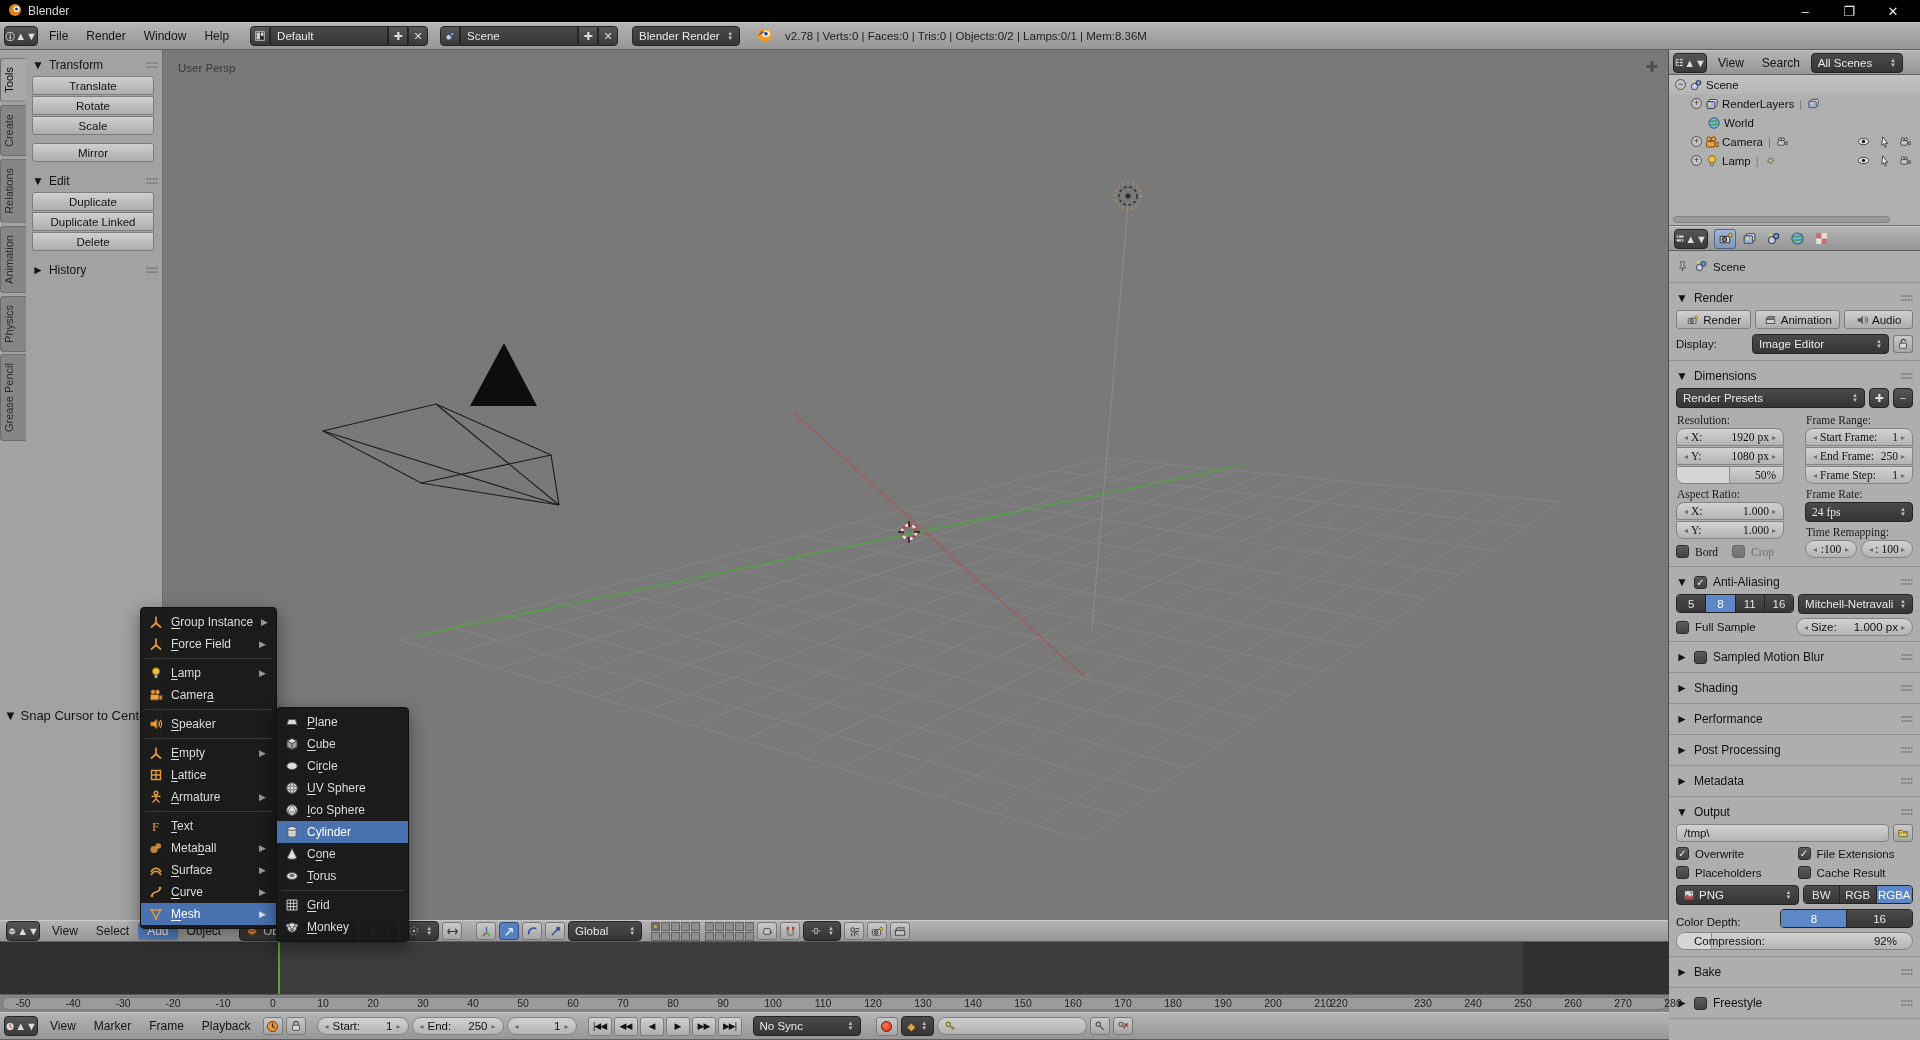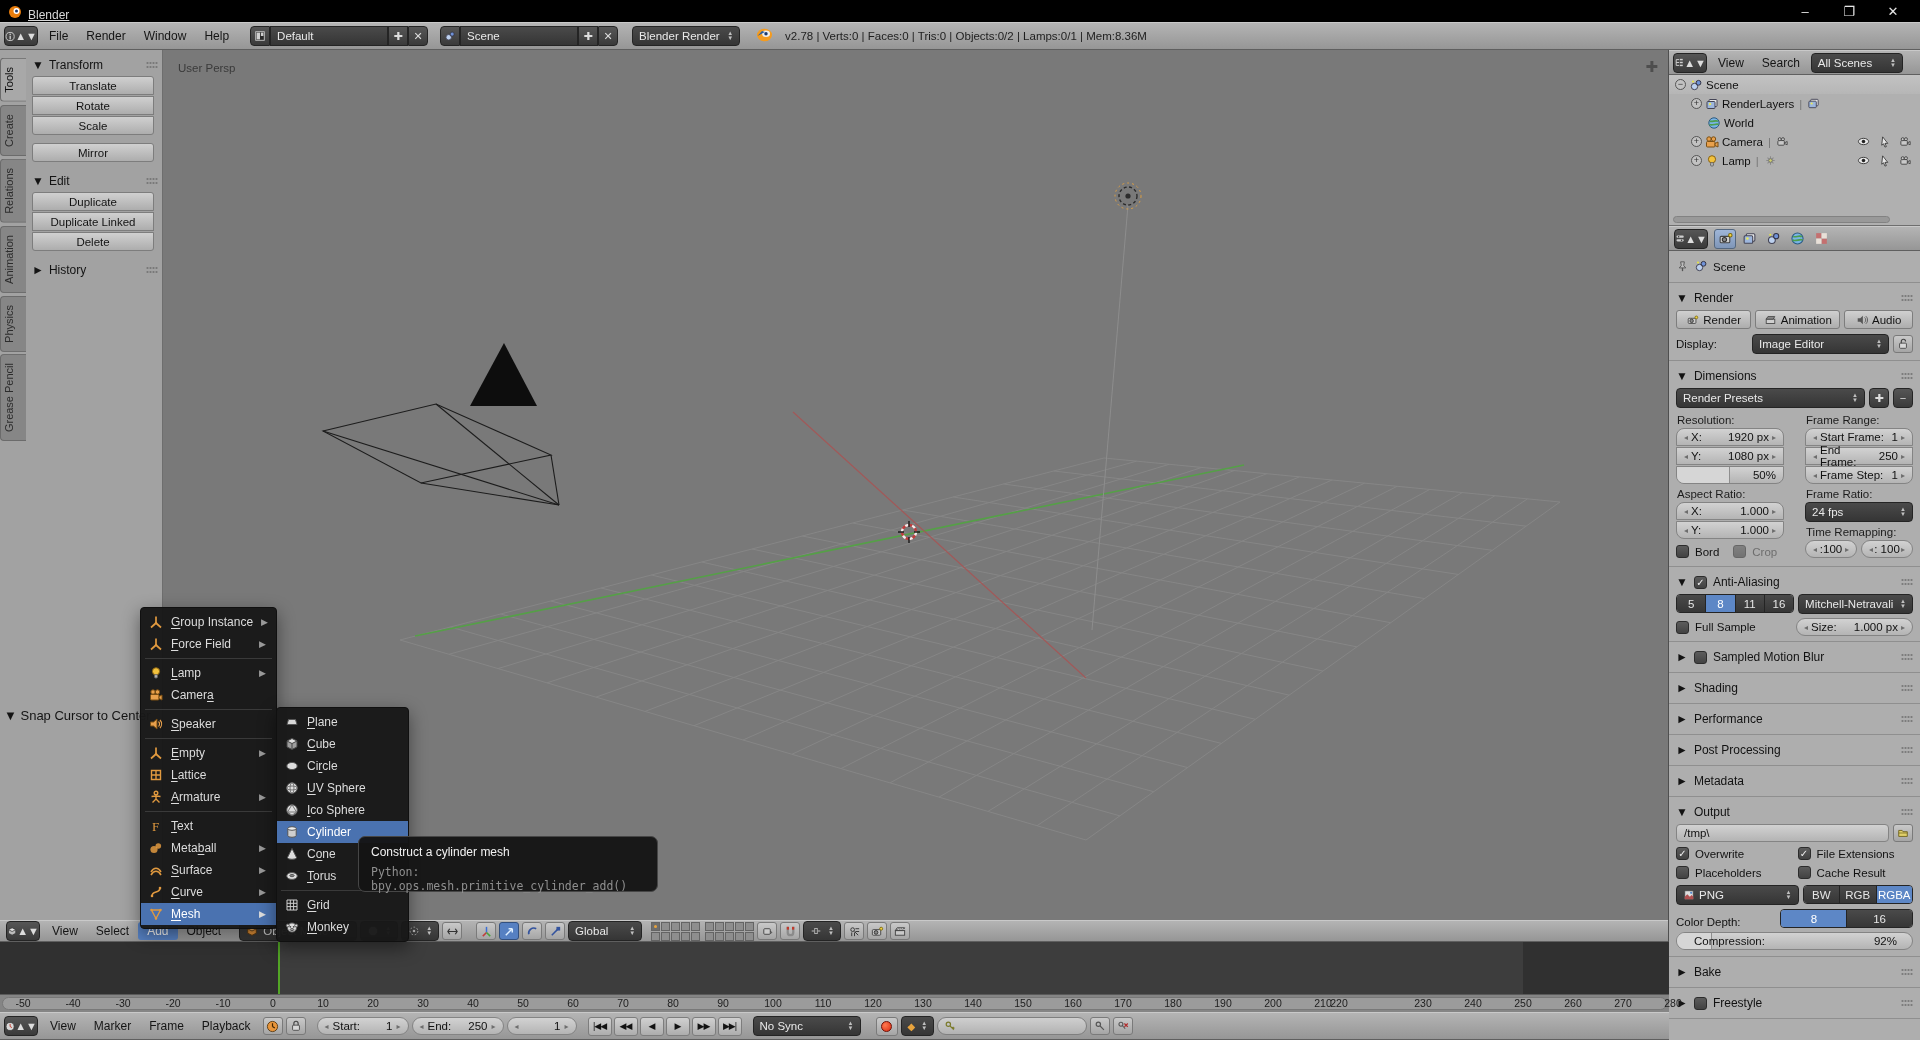--- a/index.html
+++ b/index.html
@@ -1,20 +1,20 @@
 <!DOCTYPE html>
 <html><head>
 <meta charset="utf-8">
 <style>
   html,body{margin:0;padding:0;background:#444;}
   *{box-sizing:border-box;-webkit-user-select:none;user-select:none;}
   #app{position:relative;width:1920px;height:1040px;overflow:hidden;
        font-family:"Liberation Sans","DejaVu Sans",sans-serif;font-size:12px;color:#111;background:#9e9e9e;}
   
-  #titlebar{position:absolute;left:0;top:0;width:1920px;height:22px;background:#000;display:flex;align-items:flex-end;color:#d8d8d8;text-decoration:underline;}
+  #titlebar{position:absolute;left:0;top:0;width:1920px;height:22px;background:#000;display:flex;align-items:center;color:#d8d8d8;}
   #titlebar .t-title{margin-left:6px;font-size:12px;}
   #winctl{position:absolute;right:18px;top:0;height:22px;display:flex;gap:26px;align-items:center;color:#e6e6e6;font-size:13px;}
   #winctl span{cursor:default;width:18px;text-align:center;}
   
   .hdr{background:linear-gradient(#b4b4b4,#969696);border-top:1px solid #c9c9c9;border-bottom:1px solid #5f5f5f;display:flex;align-items:center;}
   .hmenu{padding:2px 9px;color:#151515;font-size:12px;border-radius:3px;}
   .hmenu.active{background:#5680c2;color:#fff;}
   
   .dk{background:linear-gradient(#4a4a4a,#353535);border:1px solid #242424;border-radius:4px;color:#e9e9e9;
       display:inline-flex;align-items:center;height:20px;padding:0 6px;font-size:11.5px;white-space:nowrap;}
@@ -78,21 +78,21 @@
   #prop-hdr{height:25px;gap:6px;padding:0 5px;}
   #prop-tabs{display:flex;gap:2px;}
   .ptab{width:22px;height:20px;border-radius:3px;display:flex;align-items:center;justify-content:center;background:transparent;}
   .ptab.active{background:linear-gradient(#9fb6d8,#7f96b8);border:1px solid #54677f;}
   #prop-body{padding:4px 7px 0 7px;}
   .bcrumb{display:flex;align-items:center;gap:5px;height:24px;color:#101010;}
   .psep{border-top:1px solid #8f8f8f;margin:3px -7px;}
   .phdr{display:flex;align-items:center;gap:6px;height:24px;color:#121212;font-size:12px;}
   .phdr .grip{margin-left:auto;}
   .row{display:flex;gap:4px;margin-bottom:2px;}
-  .col2{display:flex;gap:21px;}
+  .col2{display:flex;gap:21px;font-family:Liberation Serif, serif;}
   .col2>div{flex:1;min-width:0;}
   .flabel{color:#1c1c1c;margin:4px 0 2px 1px;}
   .seg{display:flex;border-radius:4px;overflow:hidden;border:1px solid #242424;height:19px;}
   .seg>div{flex:1;display:flex;align-items:center;justify-content:center;background:linear-gradient(#4a4a4a,#363636);
            color:#e6e6e6;border-right:1px solid #242424;font-size:11.5px;}
   .seg>div:last-child{border-right:none;}
   .seg>div.on{background:#5d87c6;color:#fff;}
   .slider{position:relative;overflow:hidden;}
   .slider .fill{position:absolute;left:0;top:0;bottom:0;background:#d6d6d6;border-right:1px solid #8e8e8e;}
   .slider span{position:relative;}
@@ -758,21 +758,21 @@
               <span class="rt" style="margin-left:3px">▸</span>
             </div>
           <div class="ckrow" style="margin-top:6px">
             <span class="chk"></span>
             <span>Bord</span>
             <span class="chk" style="opacity:.55;margin-left:8px"></span>
             <span style="color:#6e6e6e">Crop</span>
           </div>
         </div>
         <div>
-          <div class="flabel">Frame Ratio:</div>
+          <div class="flabel">Frame Rate:</div>
           <span class="dk" style="display:flex">
               <span>24 fps</span>
               <span class="ud" style="margin-left:auto">
                 <span>▲</span>
                 <span>▼</span>
               </span>
             </span>
           <div class="flabel">Time Remapping:</div>
           <div class="row">
             <div class="num" style="flex:1">
@@ -1251,17 +1251,13 @@
           <circle cx="7" cy="7.5" r="4.6" fill="#dedede" stroke="#555"></circle>
           <circle cx="2.8" cy="5.5" r="1.5" fill="#dedede" stroke="#555"></circle>
           <circle cx="11.2" cy="5.5" r="1.5" fill="#dedede" stroke="#555"></circle>
           <circle cx="5.3" cy="6.8" r=".9" fill="#444"></circle>
           <circle cx="8.7" cy="6.8" r=".9" fill="#444"></circle>
           <ellipse cx="7" cy="9.6" rx="1.8" ry="1" fill="#aaa" stroke="#555"></ellipse>
         </svg>
         <span><u>M</u>onkey</span>
       </div>
     </div>
-  <div id="tooltip">
-    <div class="tt1">Construct a cylinder mesh</div>
-    <div class="tt2">Python: bpy.ops.mesh.primitive_cylinder_add()</div>
-  </div>
 </div>
 
 </body></html>

